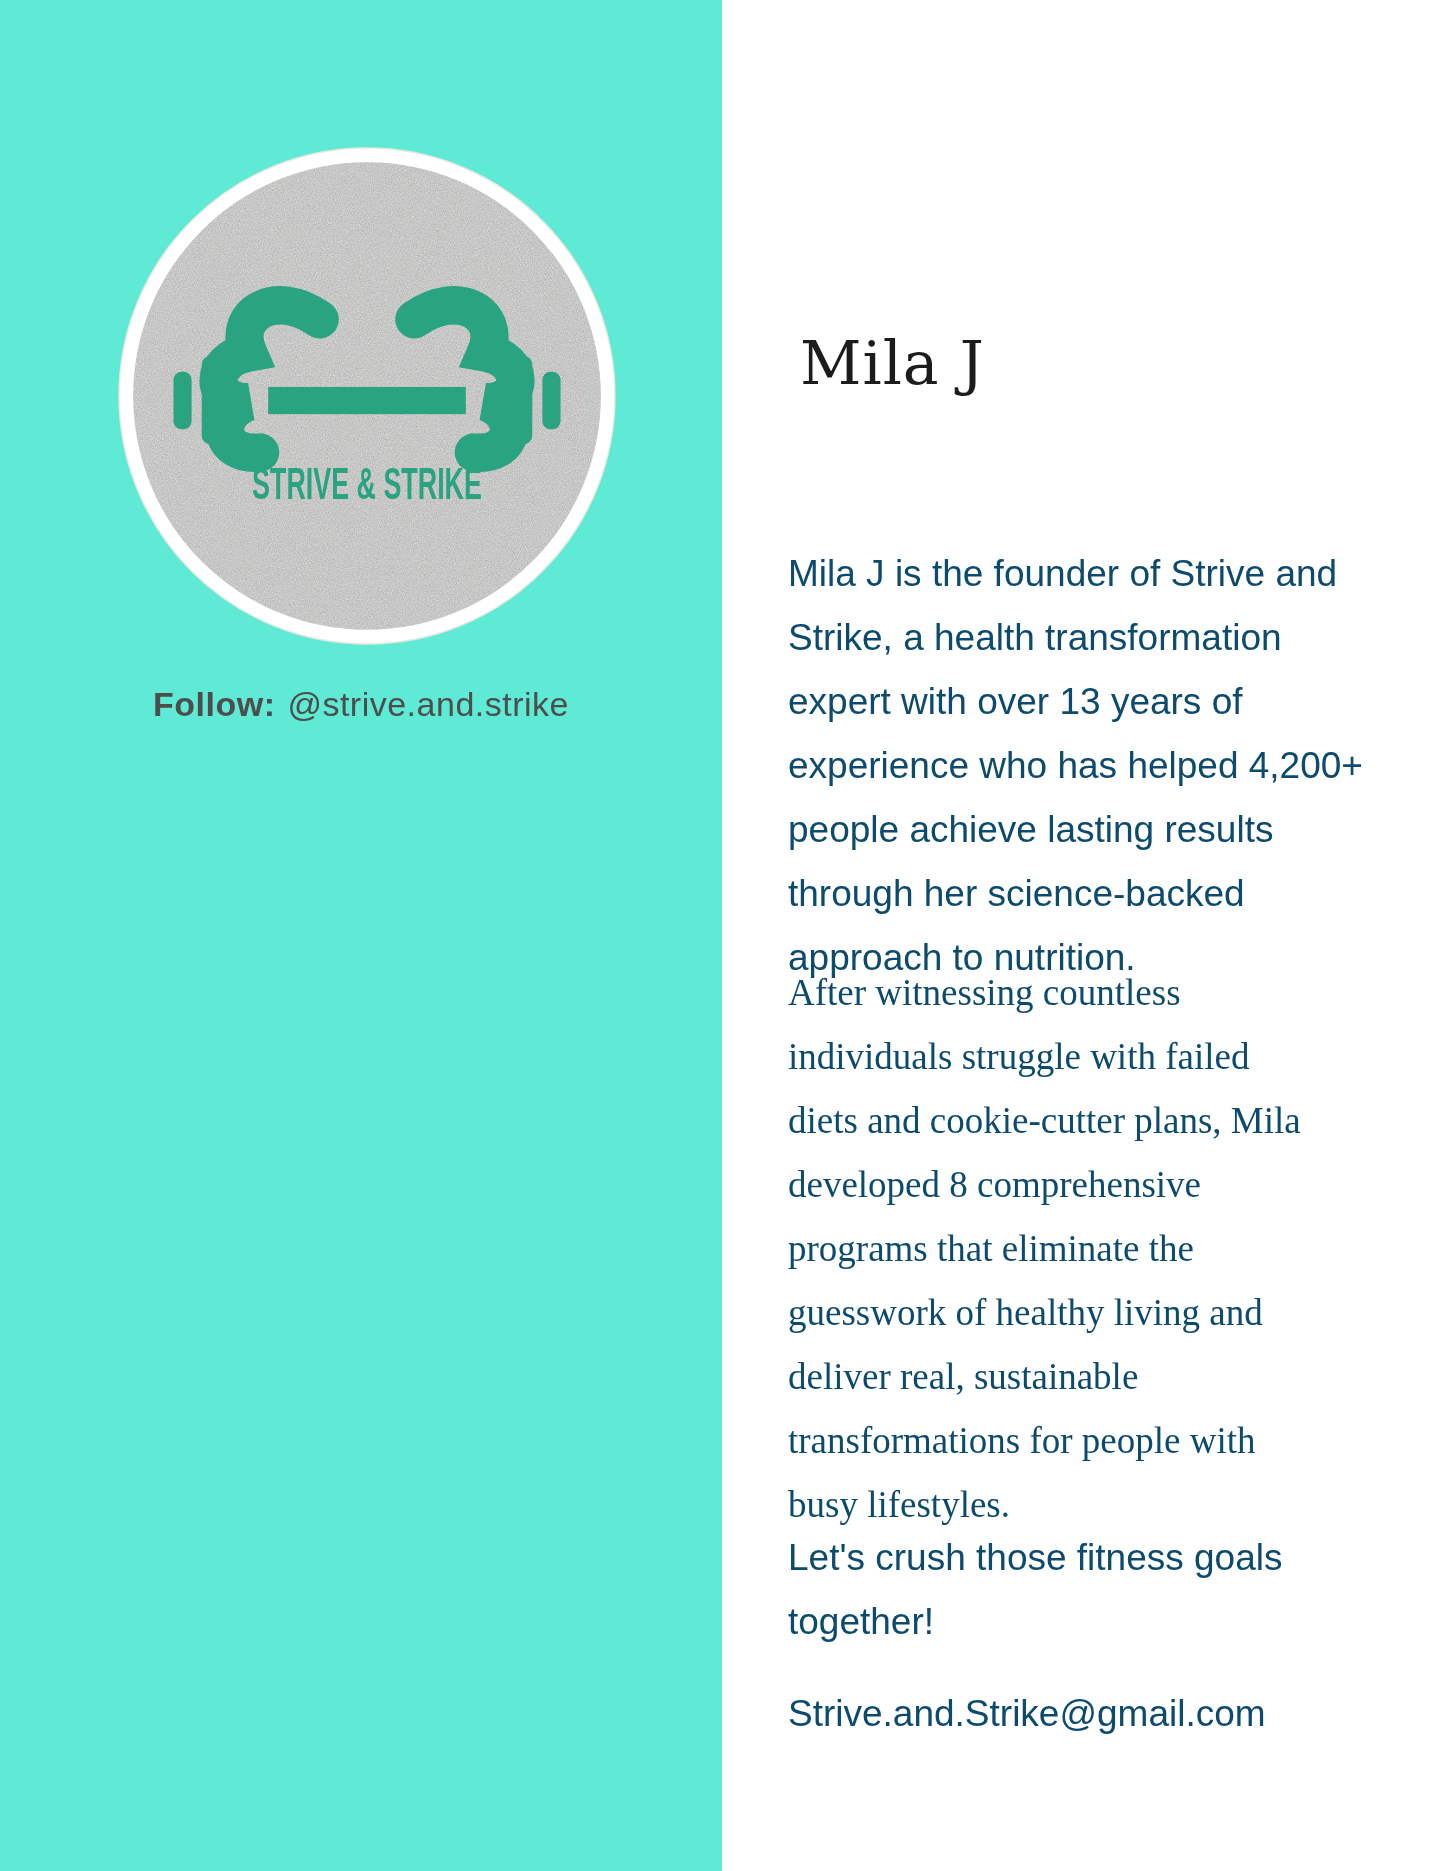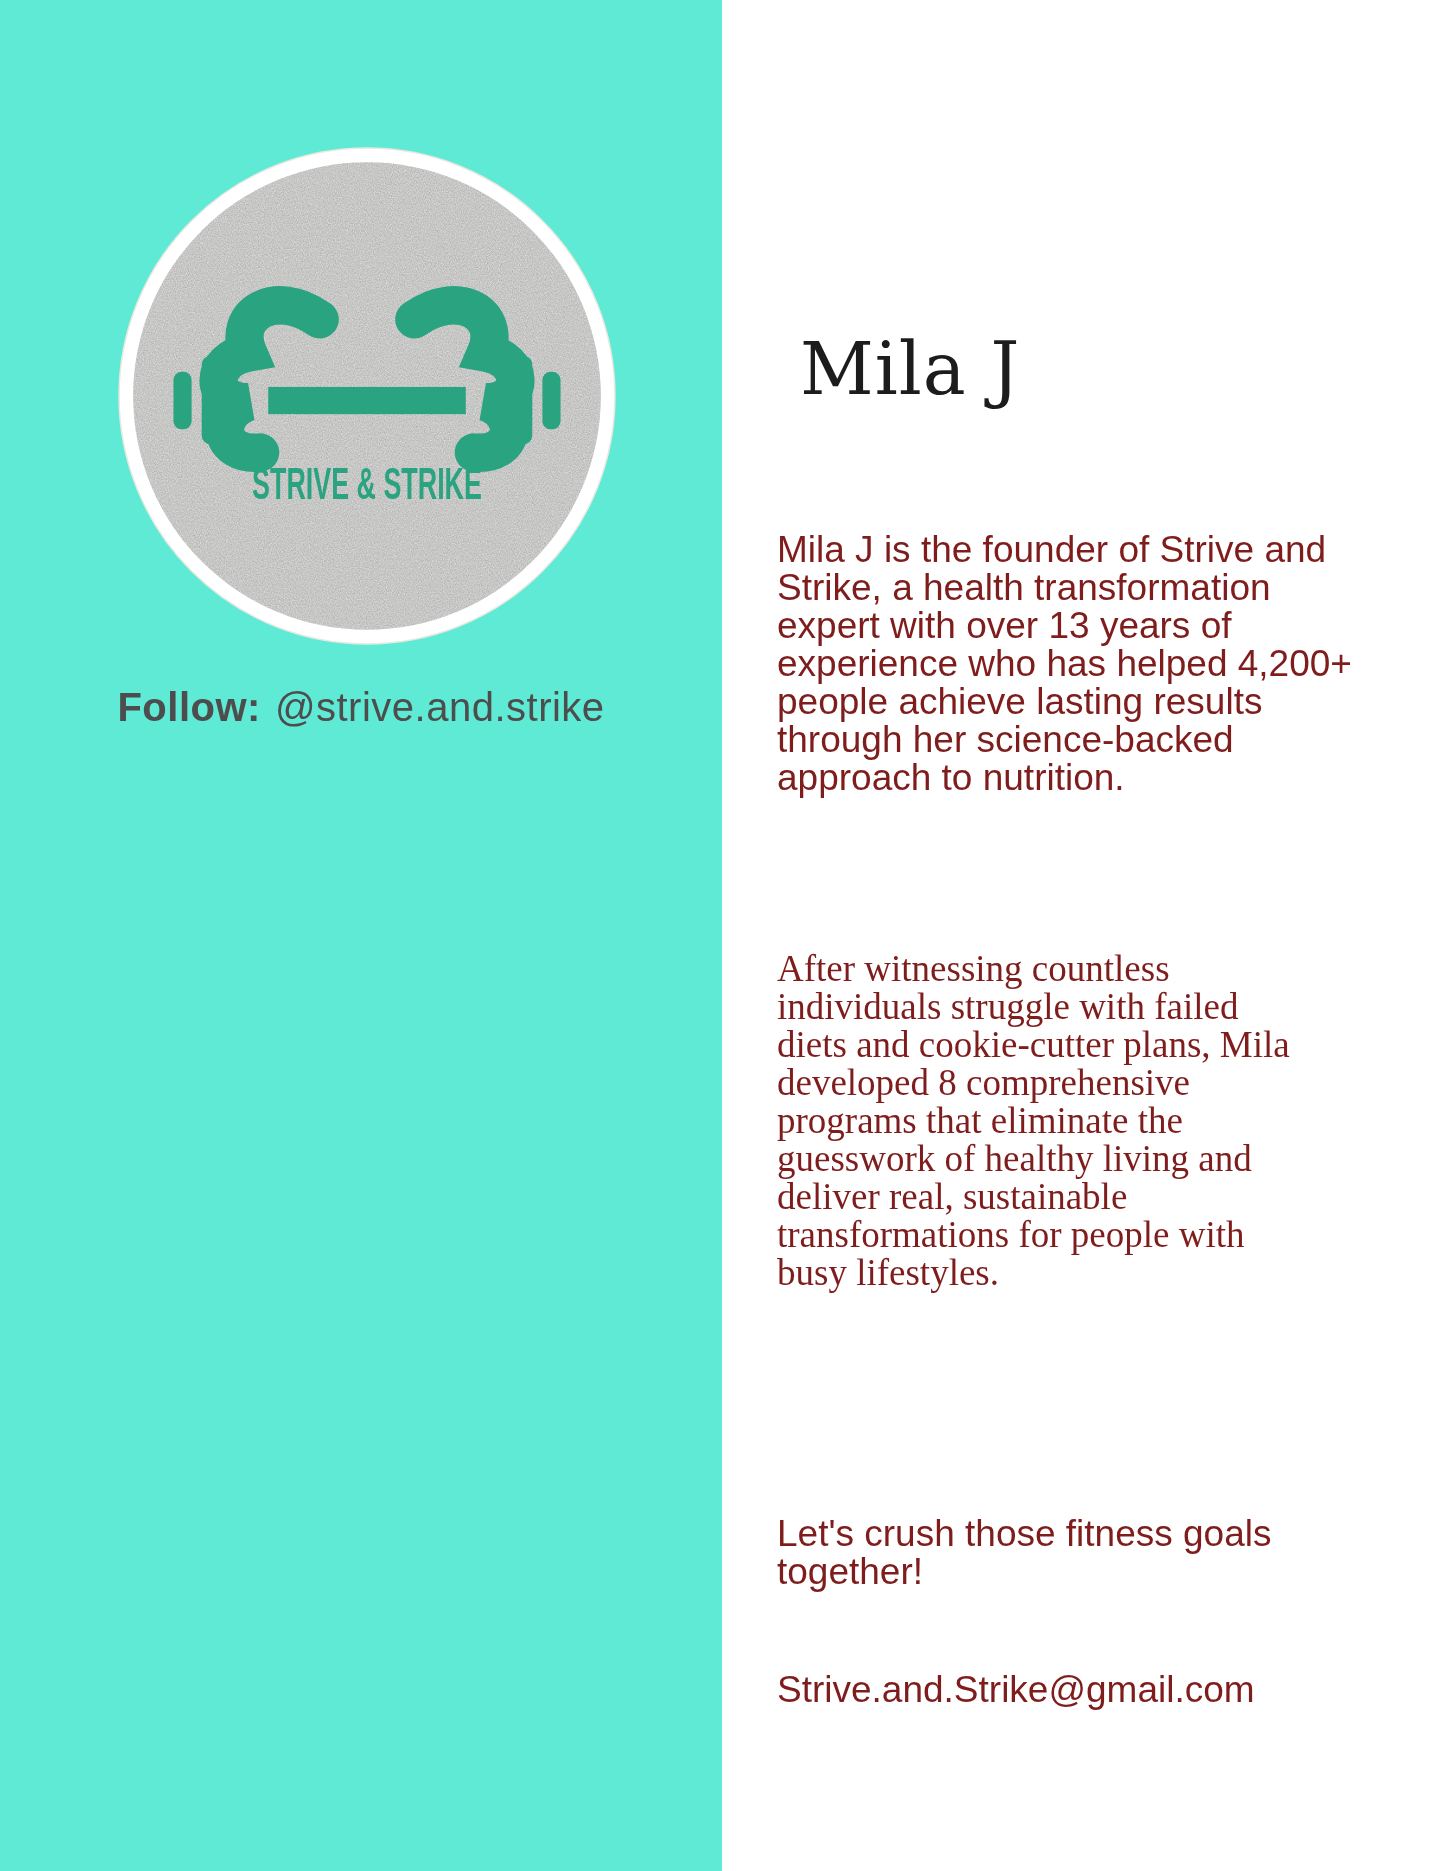--- a/index.html
+++ b/index.html
@@ -20,50 +20,50 @@
   }
   .logo-badge{
     position:absolute;left:115px;top:144px;
     width:504px;height:504px;
   }
   .logo-badge svg{display:block;width:100%;height:100%;}
   .follow-line{
     position:absolute;left:0;top:685px;
     width:722px;
     text-align:center;
-    font-size:40px;
+    font-size:34px;
     color:#4d4d4d;
     letter-spacing:0.5px;
   }
   .follow-label{font-weight:bold;margin-right:0.35em;}
   .follow-handle{font-weight:normal;}
 
   
   .right-panel{
     position:absolute;left:722px;top:0;
     width:723px;height:1871px;
     background:#ffffff;
   }
   .page-title{
     position:absolute;left:78px;top:333px;
     margin:0;
     font-family:"DejaVu Serif","Liberation Serif",serif;
     font-weight:normal;
-    font-size:72px;
+    font-size:60px;
     line-height:1;
     color:#1c1c1c;
     letter-spacing:1px;
   }
   .bio{
     position:absolute;left:51px;
-    margin:4px;
+    margin:15px;
     width:610px;
     font-size:37px;
-    line-height:38px;
-    color:#7f1d1d;
+    line-height:64px;
+    color:#0c4a6e;
     white-space:pre-line;
   }
   .bio.p1{top:527px;}
   .bio.p2{top:946px;font-family:Liberation Serif, serif;}
   .bio.p3{top:1511px;}
   .bio.email{top:1667px;}
 </style>
 </head>
 <body>
 

